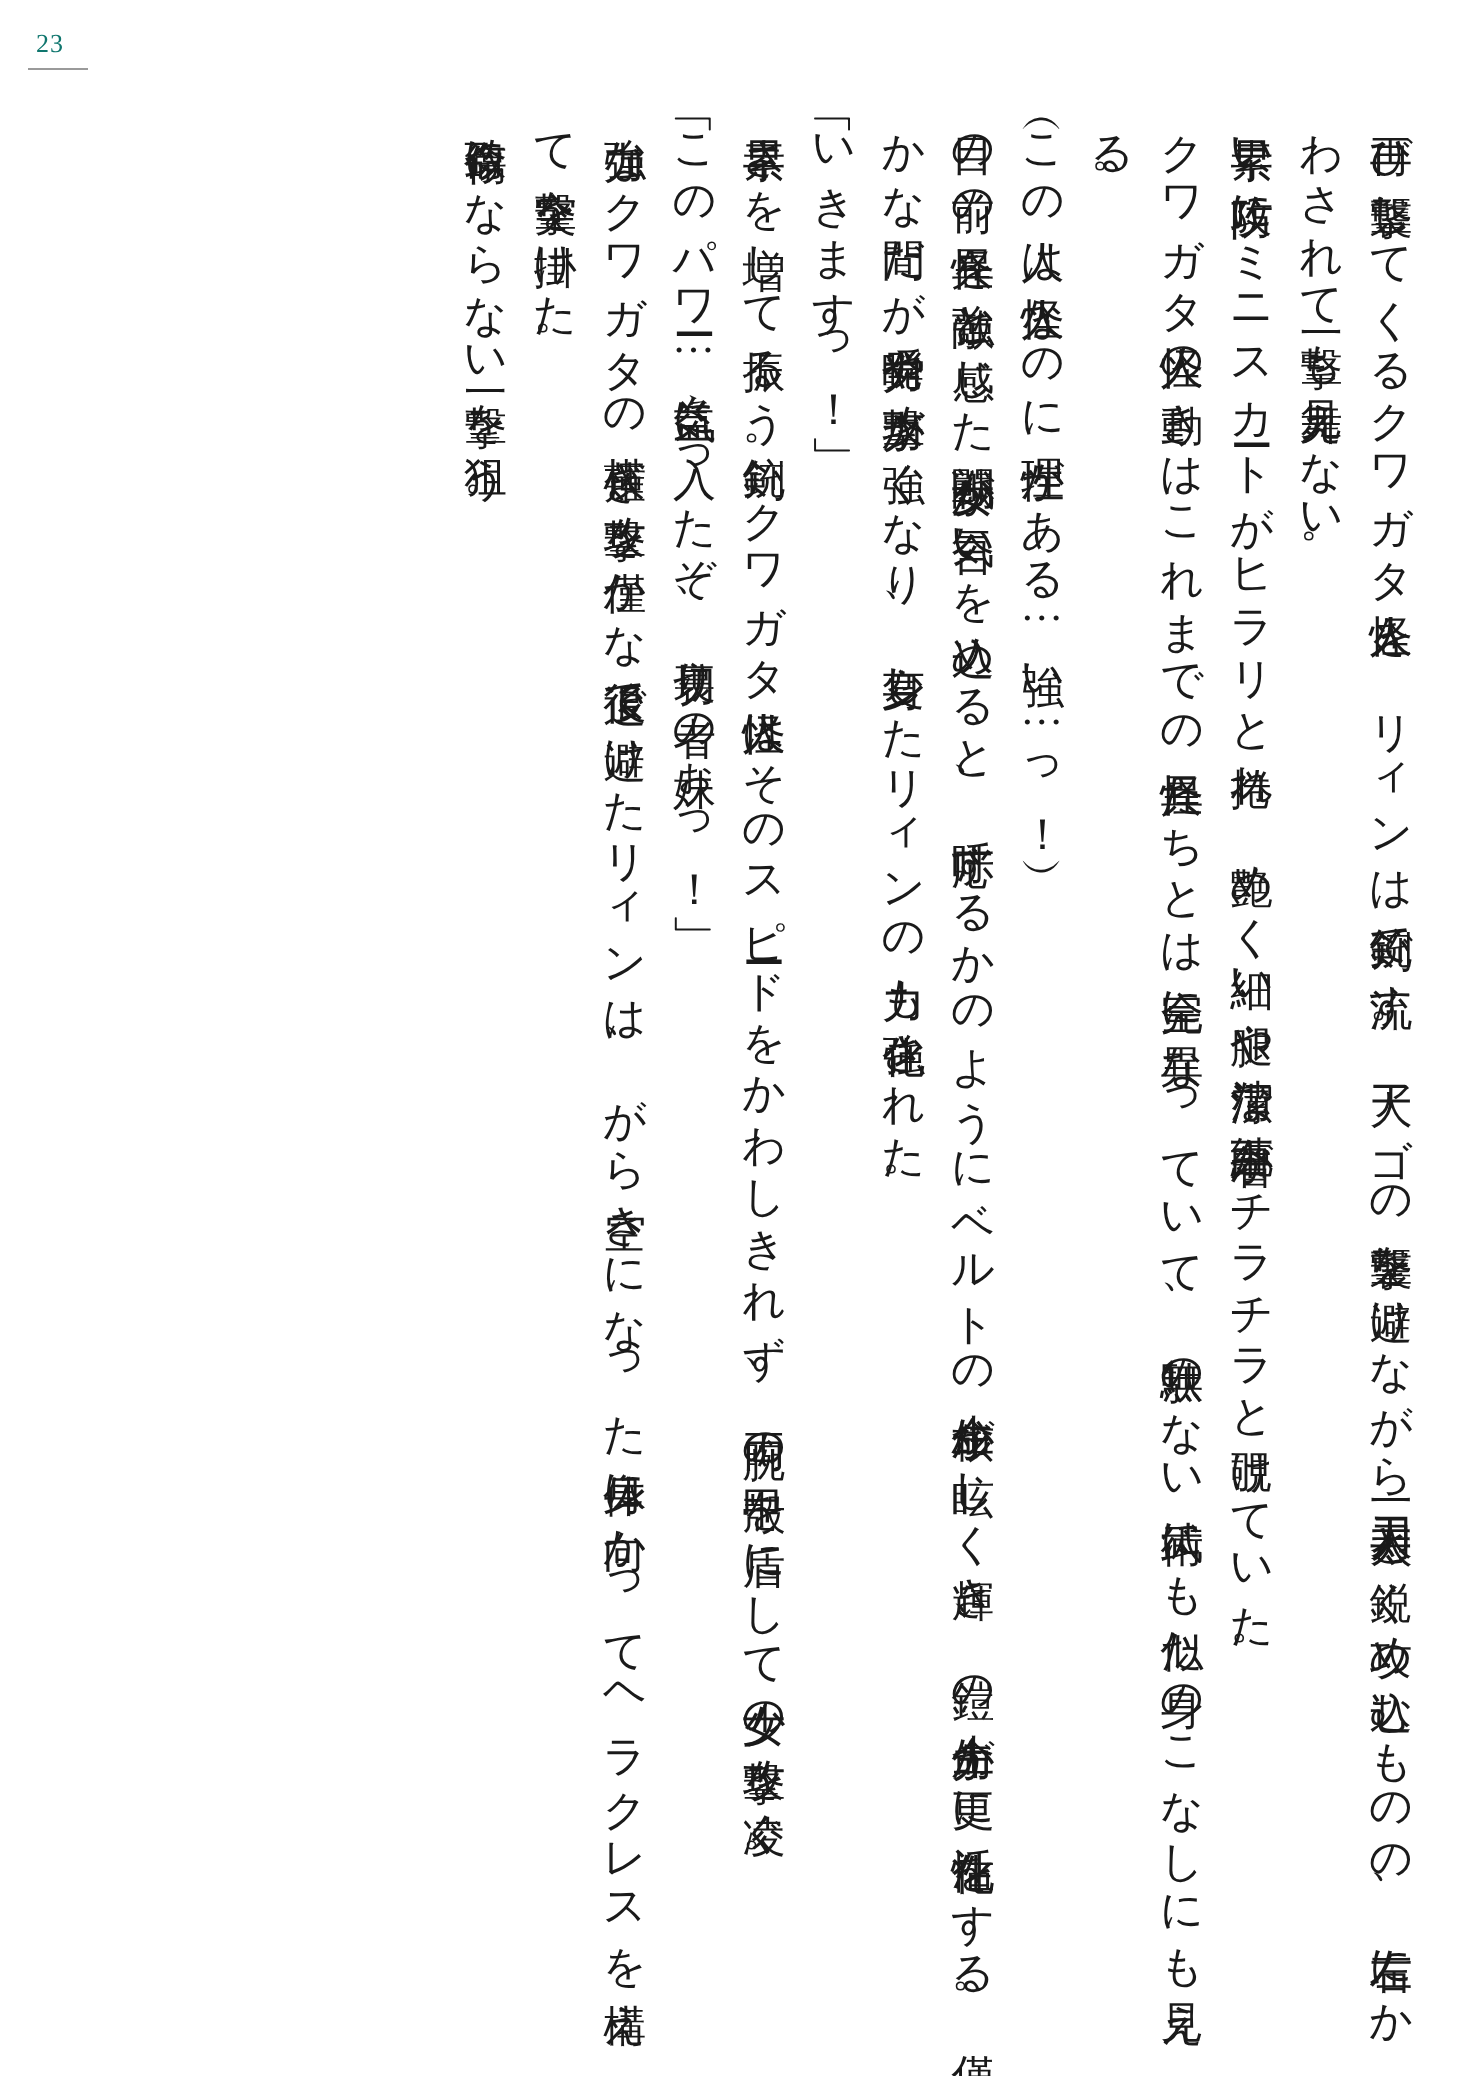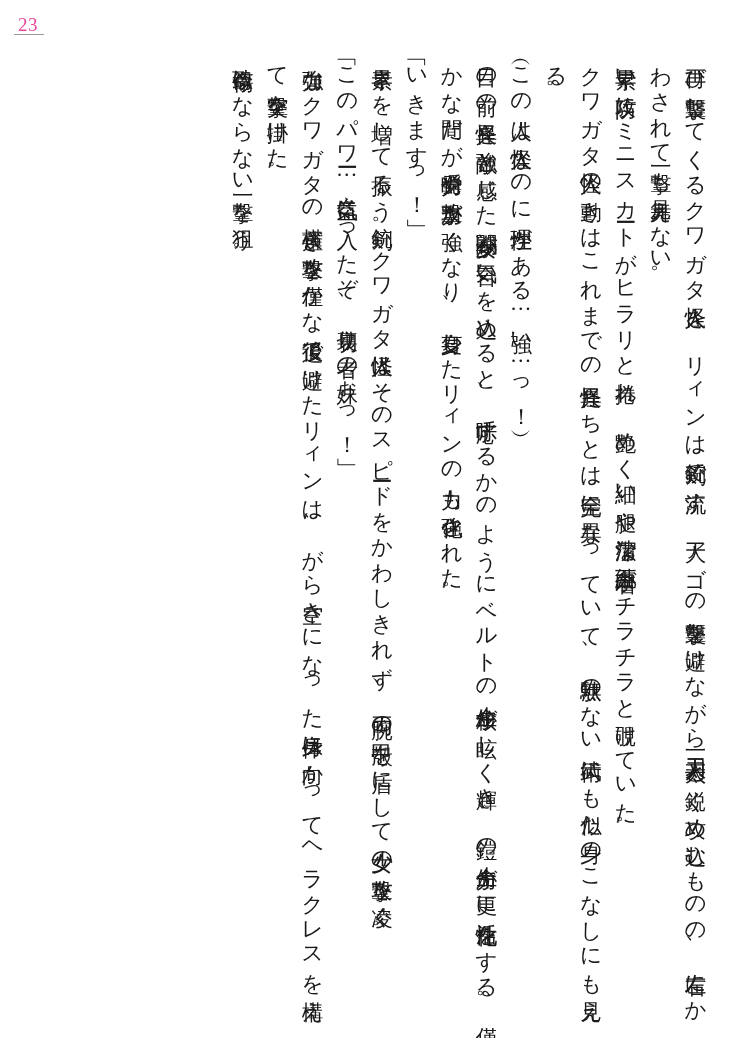--- a/index.html
+++ b/index.html
@@ -21,22 +21,22 @@
     width: 736px;
     height: 1038px;
     box-sizing: border-box;
   }
 
   
   .page-number {
     position: absolute;
     top: 14px;
     left: 18px;
-    font-size: 19px;
-    color: #ec4899;
+    font-size: 13px;
+    color: #0f766e;
     font-family: "Liberation Serif", serif;
     letter-spacing: 0.5px;
   }
   .page-number-rule {
     position: absolute;
     top: 34px;
     left: 14px;
     width: 30px;
     height: 1px;
     background: #9a9a9a;

